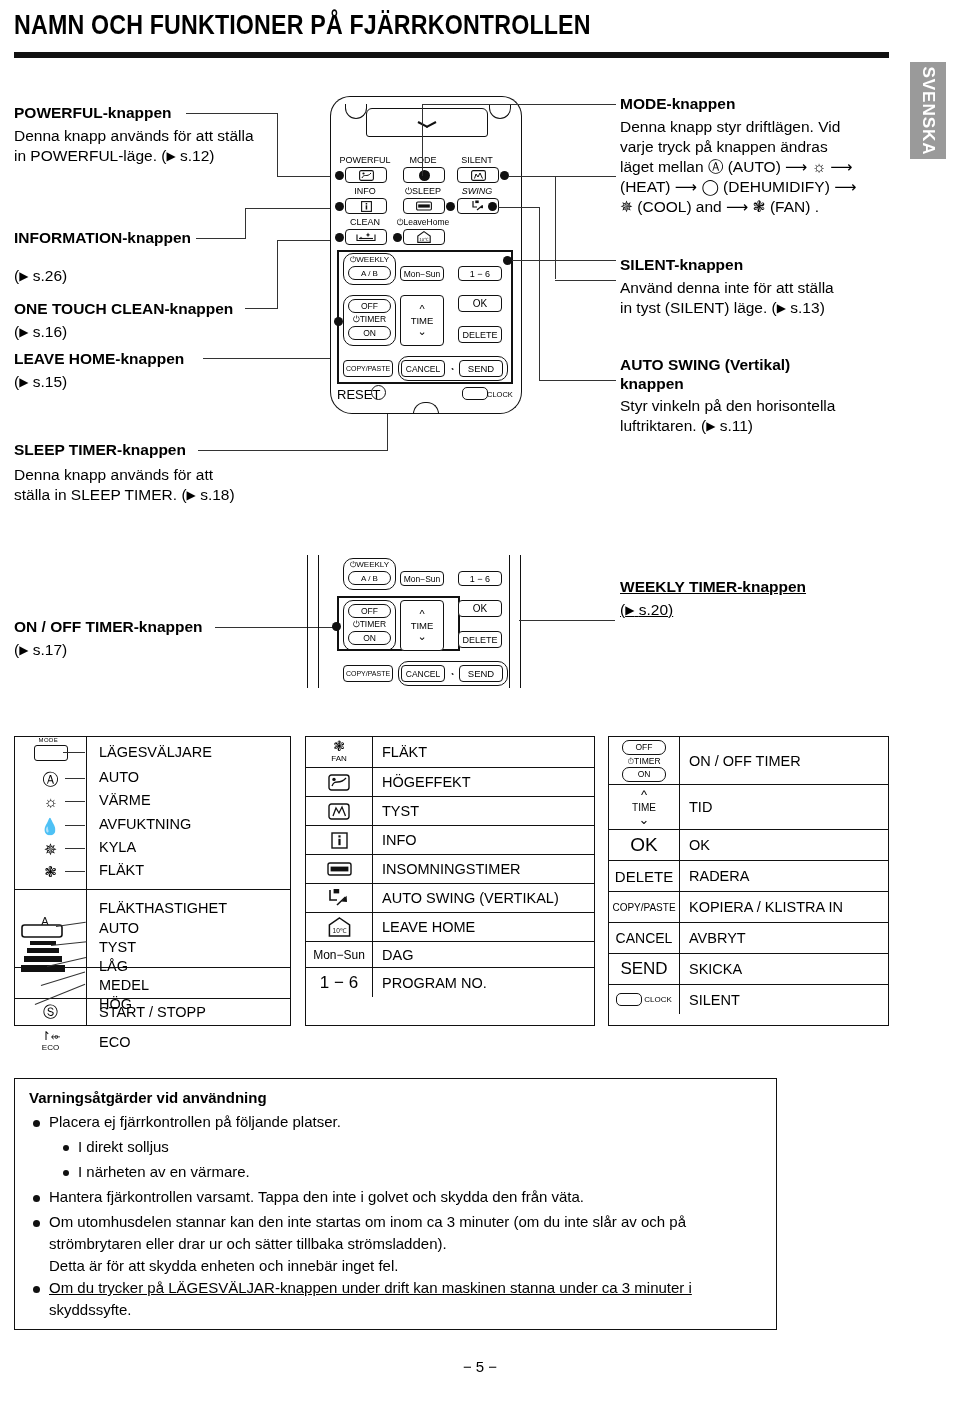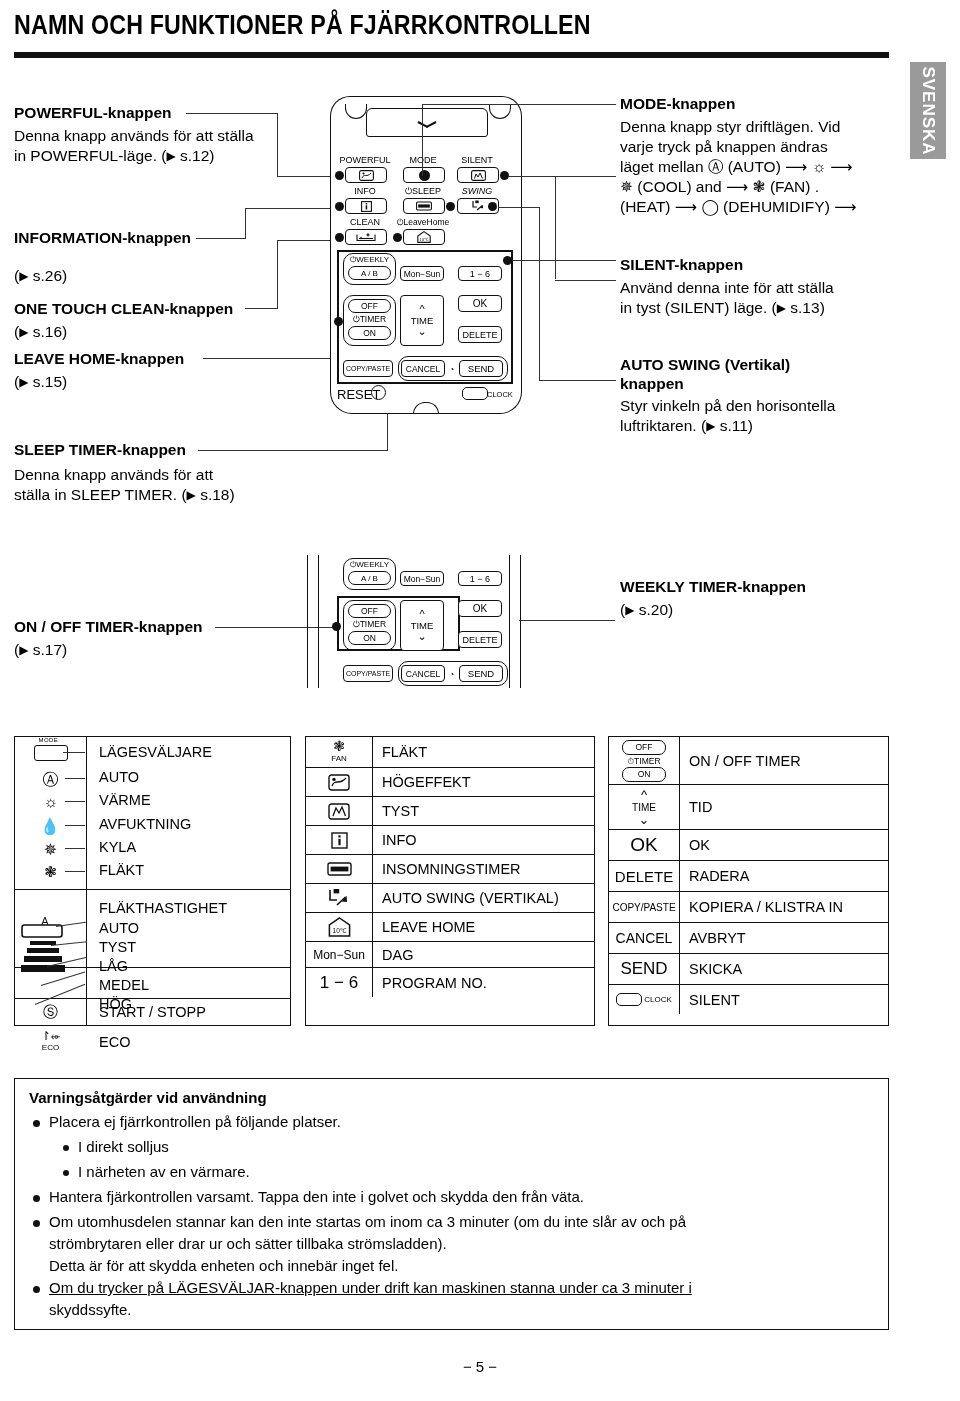--- a/index.html
+++ b/index.html
@@ -106,21 +106,21 @@
       border:1.6px solid #111;box-sizing:border-box;}
   .lt-sec{position:absolute;left:0;width:100%;border-bottom:1.2px solid #111;box-sizing:border-box;}
   .lt-col{position:absolute;left:71px;top:0;bottom:0;width:1.2px;background:#111;}
 
   .ltrow{position:absolute;font-size:14.5px;white-space:nowrap;left:84px;}
   .lticon{position:absolute;left:0;width:71px;text-align:center;}
   .leader{position:absolute;height:1.2px;background:#333;}
 
   
   .warnbox{
-    position:absolute;left:14px;top:1078px;width:875px;height:252px;
+    position:absolute;left:14px;top:1078px;width:763px;height:252px;
     border:1.6px solid #111;box-sizing:border-box;padding-left:14px;
   }
   .warn-title{position:absolute;left:14px;top:10px;font-weight:bold;font-size:15px;}
   .wline{position:absolute;font-size:15px;line-height:20px;}
   .bul{position:absolute;width:7px;height:7px;border-radius:50%;background:#111;}
 
   .pagenum{
     position:absolute;left:0;top:1358px;width:960px;text-align:center;
     font-size:15px;
   }
@@ -356,24 +356,24 @@
   </div>
 
   <div class="blk" style="left:620px;top:94px;width:275px;">
     <div class="hd">MODE-knappen</div>
     <div class="bd" style="margin-top:4px;">Denna knapp styr driftlägen. Vid</div>
     <div class="bd">varje tryck på knappen ändras</div>
     <div class="bd">
       <span>läget mellan </span><span>Ⓐ</span><span> (AUTO) </span><span>⟶</span> <span>☼</span> <span>⟶</span>
     </div>
     <div class="bd">
+      <span>(HEAT) </span><span>⟶</span> <span>◯</span><span> (DEHUMIDIFY) </span><span>⟶</span>
+    </div>
+    <div class="bd">
       <span>✵</span><span> (COOL)  and </span><span>⟶</span> <span>❃</span><span> (FAN) .</span>
-    </div>
-    <div class="bd">
-      <span>(HEAT) </span><span>⟶</span> <span>◯</span><span> (DEHUMIDIFY) </span><span>⟶</span>
     </div>
   </div>
 
   <div class="blk" style="left:620px;top:255px;width:275px;">
     <div class="hd">SILENT-knappen</div>
     <div class="bd" style="margin-top:4px;">Använd denna inte för att ställa</div>
     <div class="bd">
       <span>in tyst (SILENT) läge. (</span><span class="tri">▶</span> <span>s.13</span><span>)</span>
     </div>
   </div>
@@ -450,21 +450,21 @@
     <div class="roundbox" style="left:398px;top:661px;width:110px;height:25px;"></div>
     <div class="btn r4" style="left:401px;top:665px;width:44px;height:17px;font-size:8.5px;">
       <span>CANCEL</span>
     </div>
     <div class="lbl" style="left:445px;top:670px;width:14px;font-size:8px;">◔</div>
     <div class="btn r4" style="left:459px;top:665px;width:44px;height:17px;font-size:9.5px;">
       <span>SEND</span>
     </div>
   </div>
 
-  <div class="blk" style="left:620px;top:577px;width:275px;">
+  <div class="blk" style="left:620px;top:577px;width:275px;text-decoration:underline;">
     <div class="hd">WEEKLY TIMER-knappen</div>
     <div class="ref" style="margin-top:4px;">
       <span>(</span><span class="tri">▶</span> <span>s.20</span><span>)</span>
     </div>
   </div>
   <div class="ln lnh" style="left:519px;top:620px;width:96px;"></div>
 
   <div class="lt">
     <div class="lt-col" style="height:152px;top:0;"></div>
     <div class="lt-sec" style="top:152px;height:0;"></div>

